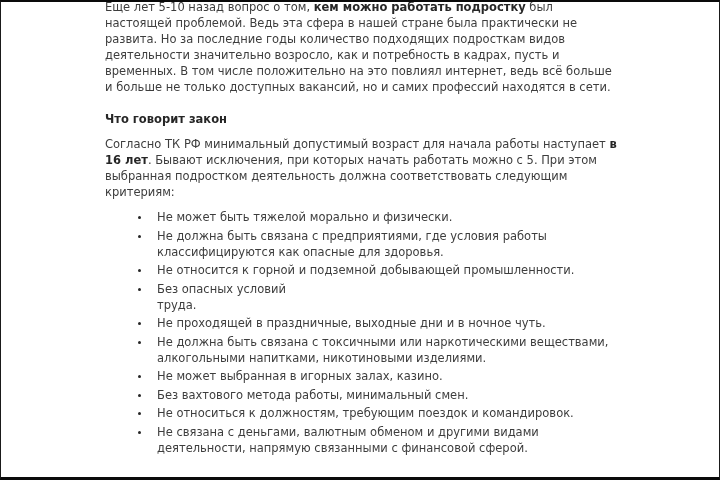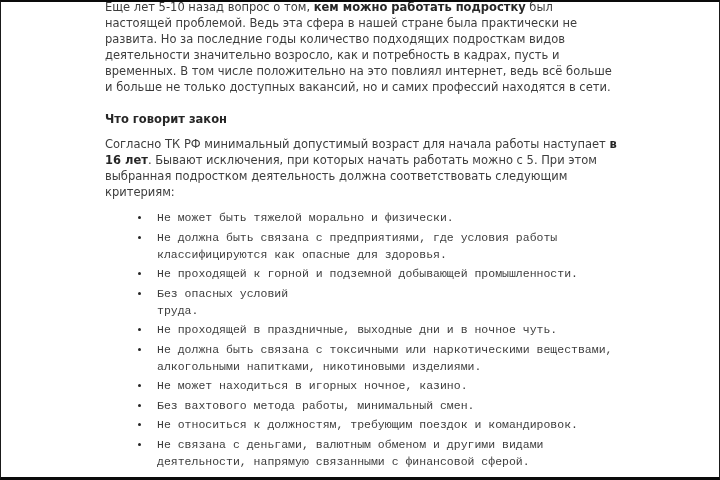--- a/index.html
+++ b/index.html
@@ -46,21 +46,20 @@
     margin: 0 0 9px 0;
     padding-left: 46px;
     list-style: disc outside;
   }
   ul.criteria li {
     margin: 0 0 2.5px 0;
     padding-left: 6px;
   }
   ul.criteria li span {
     white-space: pre-line;
-    font-family: Liberation Mono, monospace;
   }
   ul.criteria li::marker {
     color: #262626;
     font-size: 10px;
   }
 </style>
 </head>
 <body>
 
 <div class="frame">
@@ -69,25 +68,25 @@
     <p><span>Еще лет 5-10 назад вопрос о том, </span><span class="b">кем можно работать подростку</span><span> был настоящей проблемой. Ведь эта сфера в нашей стране была практически не развита. Но за последние годы количество подходящих подросткам видов деятельности значительно возросло, как и потребность в кадрах, пусть и временных. В том числе положительно на это повлиял интернет, ведь всё больше и больше не только доступных вакансий, но и самих профессий находятся в сети.</span></p>
 
 
     <div class="heading">Что говорит закон</div>
 
     <p><span>Согласно ТК РФ минимальный допустимый возраст для начала работы наступает </span><span class="b">в 16 лет</span><span>. Бывают исключения, при которых начать работать можно с 5. При этом выбранная подростком деятельность должна соответствовать следующим критериям:</span></p>
 
     <ul class="criteria">
       <li><span>Не может быть тяжелой морально и физически.</span></li>
       <li><span>Не должна быть связана с предприятиями, где условия работы классифицируются как опасные для здоровья.</span></li>
-      <li><span>Не проходящей к горной и подземной добывающей промышленности.</span></li>
+      <li><span>Не относится к горной и подземной добывающей промышленности.</span></li>
       <li><span>Без опасных условий
 труда.</span></li>
       <li><span>Не проходящей в праздничные, выходные дни и в ночное чуть.</span></li>
       <li><span>Не должна быть связана с токсичными или наркотическими веществами, алкогольными напитками, никотиновыми изделиями.</span></li>
-      <li><span>Не может находиться в игорных ночное, казино.</span></li>
+      <li><span>Не может выбранная в игорных залах, казино.</span></li>
       <li><span>Без вахтового метода работы, минимальный смен.</span></li>
       <li><span>Не относиться к должностям, требующим поездок и командировок.</span></li>
       <li><span>Не связана с деньгами, валютным обменом и другими видами деятельности, напрямую связанными с финансовой сферой.</span></li>
     </ul>
 
   </div>
 </div>
 
 </body></html>

